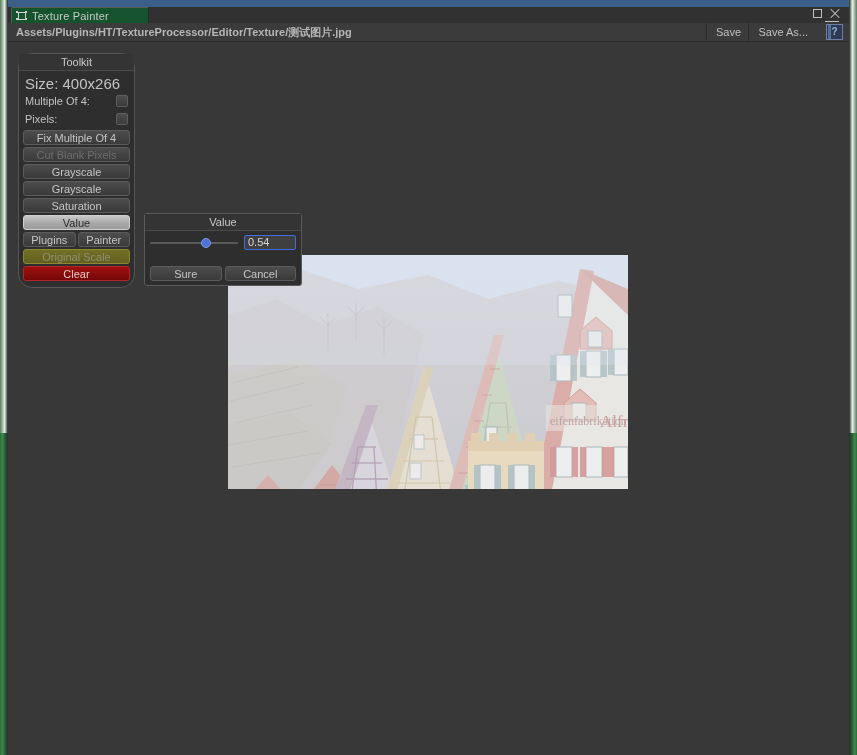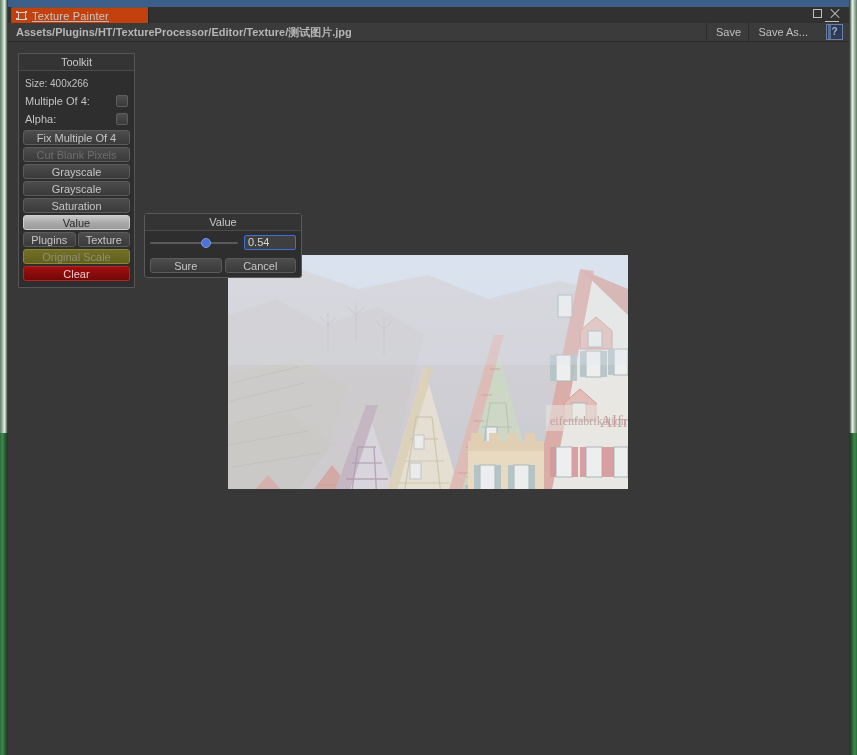--- a/index.html
+++ b/index.html
@@ -68,31 +68,30 @@
     width: 841px;
     height: 16px;
     background: #313131;
   }
   .tab {
     position: absolute;
     left: 3px;
     top: 0;
     height: 16px;
     padding: 0 10px 0 4px;
-    background: #c2410c;
+    background: #14532d;
     border-top: 1px solid #5a5a5a;
     border-left: 1px solid #5a5a5a;
     border-right: 1px solid #272727;
     border-radius: 2px 2px 0 0;
     display: flex;
     align-items: center;
     gap: 4px;
     box-sizing: border-box;
     min-width: 138px;
-    text-decoration: underline;
   }
   .tab-label {
     color: #c8c8c8;
     font-size: 11px;
     letter-spacing: .2px;
   }
   .tab-icon {
     width: 12px;
     height: 12px;
     position: relative;
@@ -239,21 +238,21 @@
   }
 
   
   .toolkit {
     position: absolute;
     left: 10px;
     top: 11px;
     width: 117px;
     background: #2e2e2e;
     border: 1px solid #565656;
-    border-radius: 1px;
+    border-radius: 14px;
     padding: 0 0 6px 0;
     box-sizing: border-box;
   }
   .toolkit-title {
     height: 16px;
     line-height: 16px;
     text-align: center;
     color: #c9c9c9;
     font-size: 11px;
     border-bottom: 1px solid #4a4a4a;
@@ -262,21 +261,21 @@
   .tk-body { padding: 3px 4px 0 4px; }
   .tk-row {
     height: 18px;
     display: flex;
     align-items: center;
     justify-content: space-between;
     color: #c2c2c2;
     font-size: 11px;
     padding: 0 2px;
   }
-  .tk-size { color: #c2c2c2; font-size: 10px; text-align: center; }
+  .tk-size { color: #c2c2c2; font-size: 15px; text-align: center; }
   .checkbox {
     width: 12px; height: 12px;
     background: linear-gradient(to bottom, #4e4e4e, #3a3a3a);
     border: 1px solid #5e5e5e;
     border-radius: 2px;
     box-sizing: border-box;
   }
   .btn {
     display: block;
     width: 100%;
@@ -376,21 +375,21 @@
     color: #d6d6d6;
     font-size: 11px;
     padding: 0 3px;
     box-sizing: border-box;
   }
   .dlg-buttons {
     display: flex;
     gap: 3px;
     margin-top: 4px;
   }
-  .dlg-buttons .btn { margin-top: 4px; flex: 1 1 0; height: 15px; }
+  .dlg-buttons .btn { margin-top: 12px; flex: 1 1 0; height: 15px; }
 
   
   .preview {
     position: absolute;
     left: 220px;
     top: 213px;
     width: 400px;
     height: 234px;
     overflow: hidden;
     background: #1d4ed8;
@@ -465,34 +464,34 @@
         <div class="tk-row">
           <span class="tk-size">Size: 400x266</span>
         </div>
 
         <div class="tk-row">
           <span>Multiple Of 4:</span>
           <span class="checkbox"></span>
         </div>
 
         <div class="tk-row">
-          <span>Alpha:</span>
+          <span>Pixels:</span>
           <span class="checkbox"></span>
         </div>
 
         <div class="btn">Fix Multiple Of 4</div>
         <div class="btn disabled">Cut Blank Pixels</div>
         <div class="btn">Grayscale</div>
         <div class="btn">Grayscale</div>
         <div class="btn">Saturation</div>
         <div class="btn active">Value</div>
 
         <div class="mirror-row">
           <div class="btn">Plugins</div>
-          <div class="btn">Texture</div>
+          <div class="btn">Painter</div>
         </div>
 
         <div class="btn olive">Original Scale</div>
         <div class="btn red">Clear</div>
       </div>
     </div>
 
     <div class="preview">
       <svg width="400" height="266" viewBox="0 0 400 266" xmlns="http://www.w3.org/2000/svg">
         <defs>

